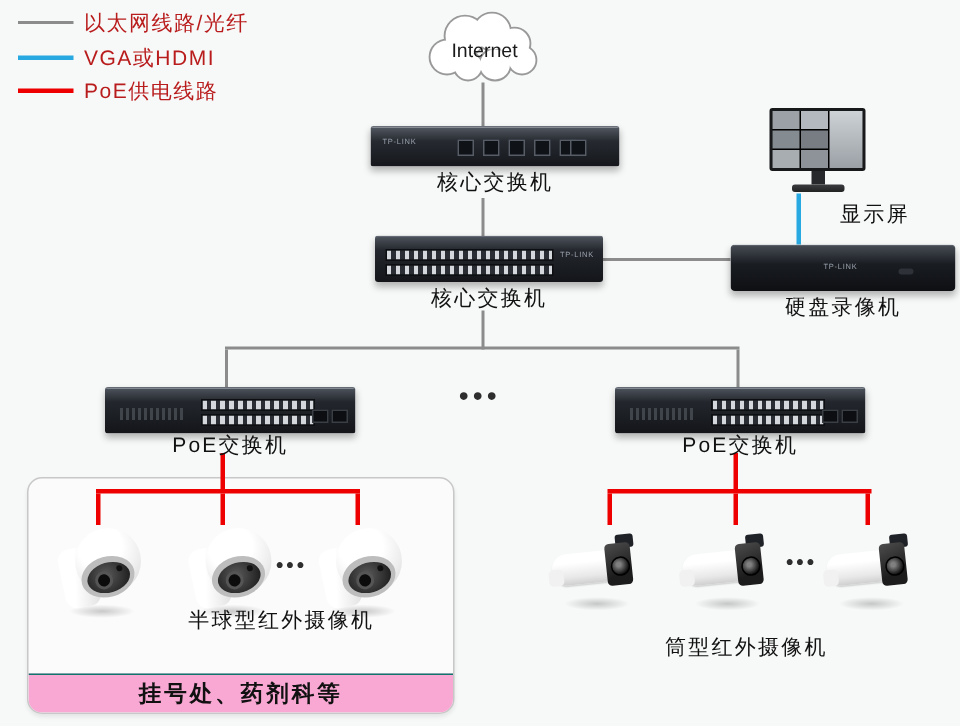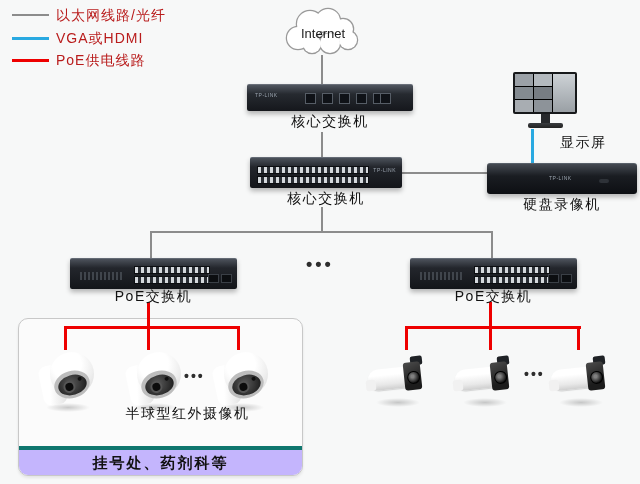--- a/index.html
+++ b/index.html
@@ -36,21 +36,21 @@
   .mon-screen{width:100%;height:100%;display:grid;grid-template-columns:10fr 10fr 12fr;grid-template-rows:1fr 1fr 1fr;gap:1px;background:#000;}
   .mon-screen span{display:block;}
   .t1{background:#9ba1a7;} .t2{background:#b3b9be;} .t3{background:#848b91;}
   .t4{background:#777d83;} .t5{background:#a8adb2;} .t6{background:#8d9399;}
   .tbig{background:linear-gradient(180deg,#cdd2d6,#9aa0a5);grid-column:3;grid-row:1/4;}
   .mon-neck{position:absolute;left:28px;top:42px;width:9px;height:9px;background:#26282b;}
   .mon-base{position:absolute;left:15px;top:51px;width:35px;height:5px;background:linear-gradient(#3a3d40,#222);border-radius:2px;}
 
   
   .zone{position:absolute;height:158px;background:#fbfbfb;border:1px solid #c8c8c8;border-radius:10px;box-sizing:border-box;overflow:hidden;box-shadow:0 2px 3px rgba(0,0,0,0.08);}
-  .zone-footer{position:absolute;left:0;right:0;bottom:0;height:25px;background:#c4b5fd;border-top:4px solid #0f766e;font-size:15px;font-weight:bold;letter-spacing:2px;color:#111;text-align:center;line-height:25px;}
+  .zone-footer{position:absolute;left:0;right:0;bottom:0;height:25px;background:#f9a8d4;border-top:1px solid #0f766e;font-size:15px;font-weight:bold;letter-spacing:2px;color:#111;text-align:center;line-height:25px;}
 
   
   .dome{position:absolute;width:58px;height:62px;}
   .cam-shadow{position:absolute;left:8px;bottom:0;width:44px;height:9px;background:radial-gradient(ellipse at center,rgba(0,0,0,0.20),rgba(0,0,0,0) 70%);}
   .dome .mount{position:absolute;left:3px;top:15px;width:24px;height:40px;background:linear-gradient(100deg,#ffffff 40%,#e0e0e0);border-radius:8px;transform:rotate(-12deg);}
   .dome .ball{position:absolute;left:12px;top:2px;width:44px;height:44px;border-radius:50%;background:radial-gradient(circle at 38% 28%,#ffffff 35%,#ededed 65%,#d0d0d0 100%);}
   .dome .ring{position:absolute;left:16px;top:21px;width:36px;height:27px;border-radius:50%;background:#bdbdbd;transform:rotate(-16deg);}
   .dome .face{position:absolute;left:20px;top:25px;width:29px;height:20px;border-radius:50%;background:radial-gradient(circle at 45% 40%,#5a5a5a,#222 78%);transform:rotate(-16deg);}
   .dome .lens{position:absolute;left:5px;top:5px;width:8px;height:8px;border-radius:50%;background:#0c0c0c;border:2px solid #555;}
   .dome .peep{position:absolute;right:4px;top:4px;width:4px;height:4px;border-radius:50%;background:#101010;}
@@ -247,14 +247,15 @@
   <div class="dots" style="left:524px;top:366px;font-size:14px;letter-spacing:2px;">•••</div>
   <div class="bullet" style="left:551px;top:355px;">
     <div class="cam-shadow"></div>
       <div class="body"></div>
       <div class="tip"></div>
       <div class="bracket"></div>
     <div class="front">
         <div class="lens"></div>
       </div>
   </div>
+  <div class="lbl" style="left:358px;top:423px;width:279px;">筒型红外摄像机</div>
 
 </div>
 
 </body></html>

